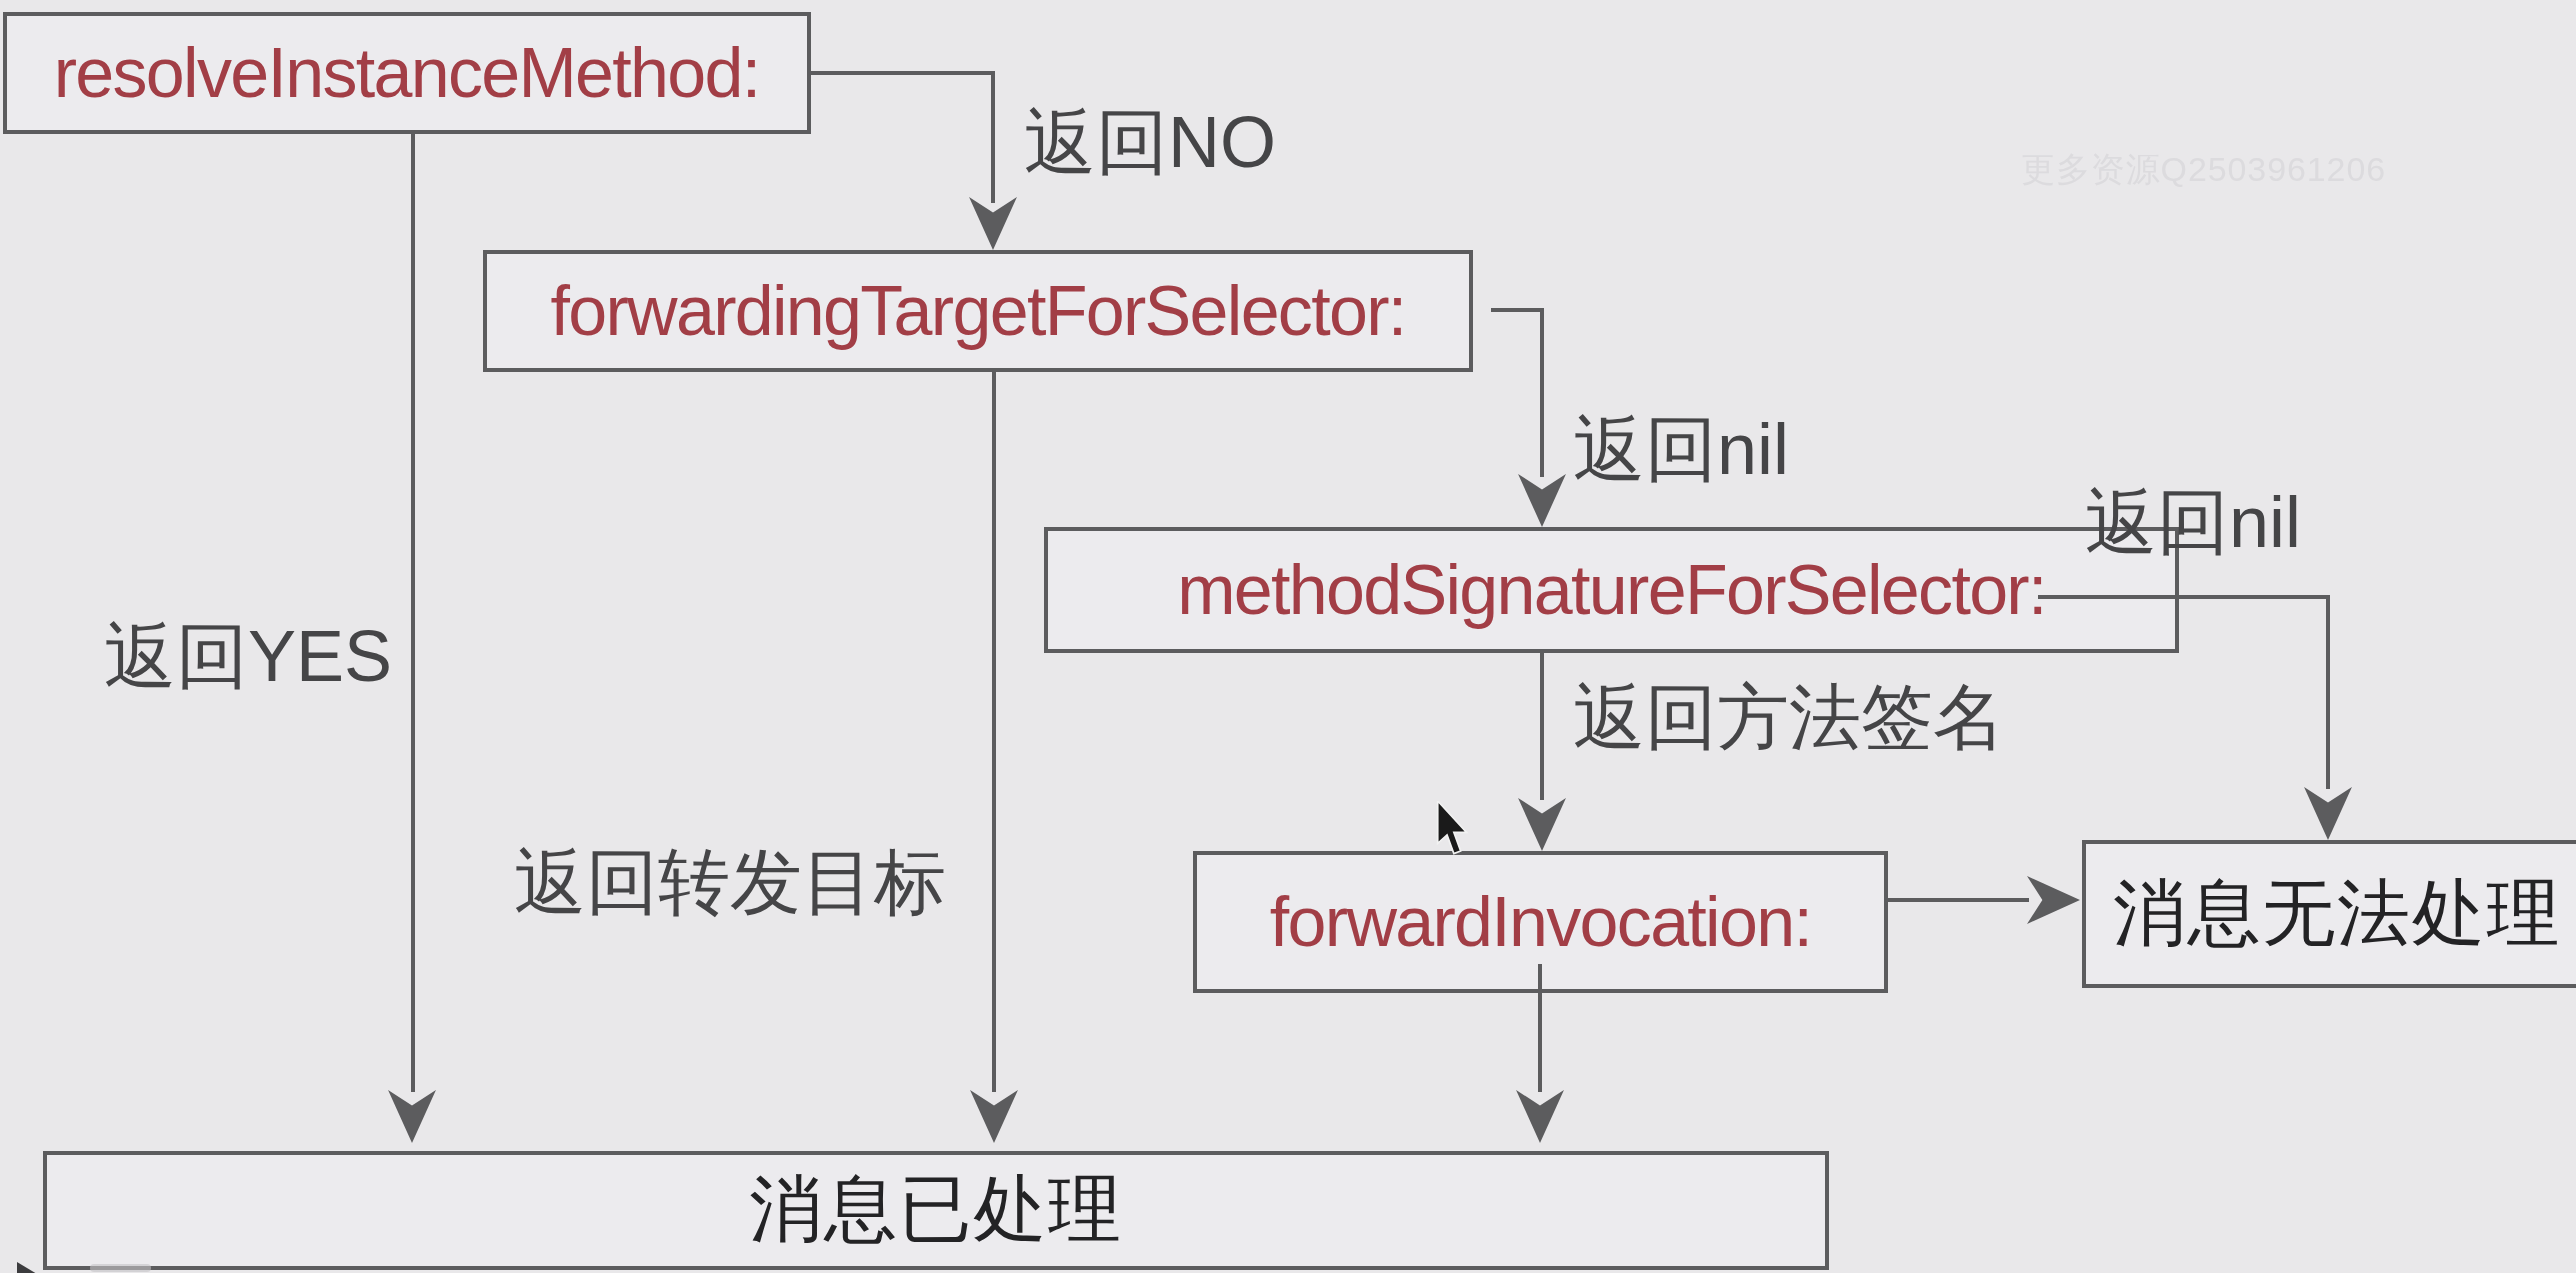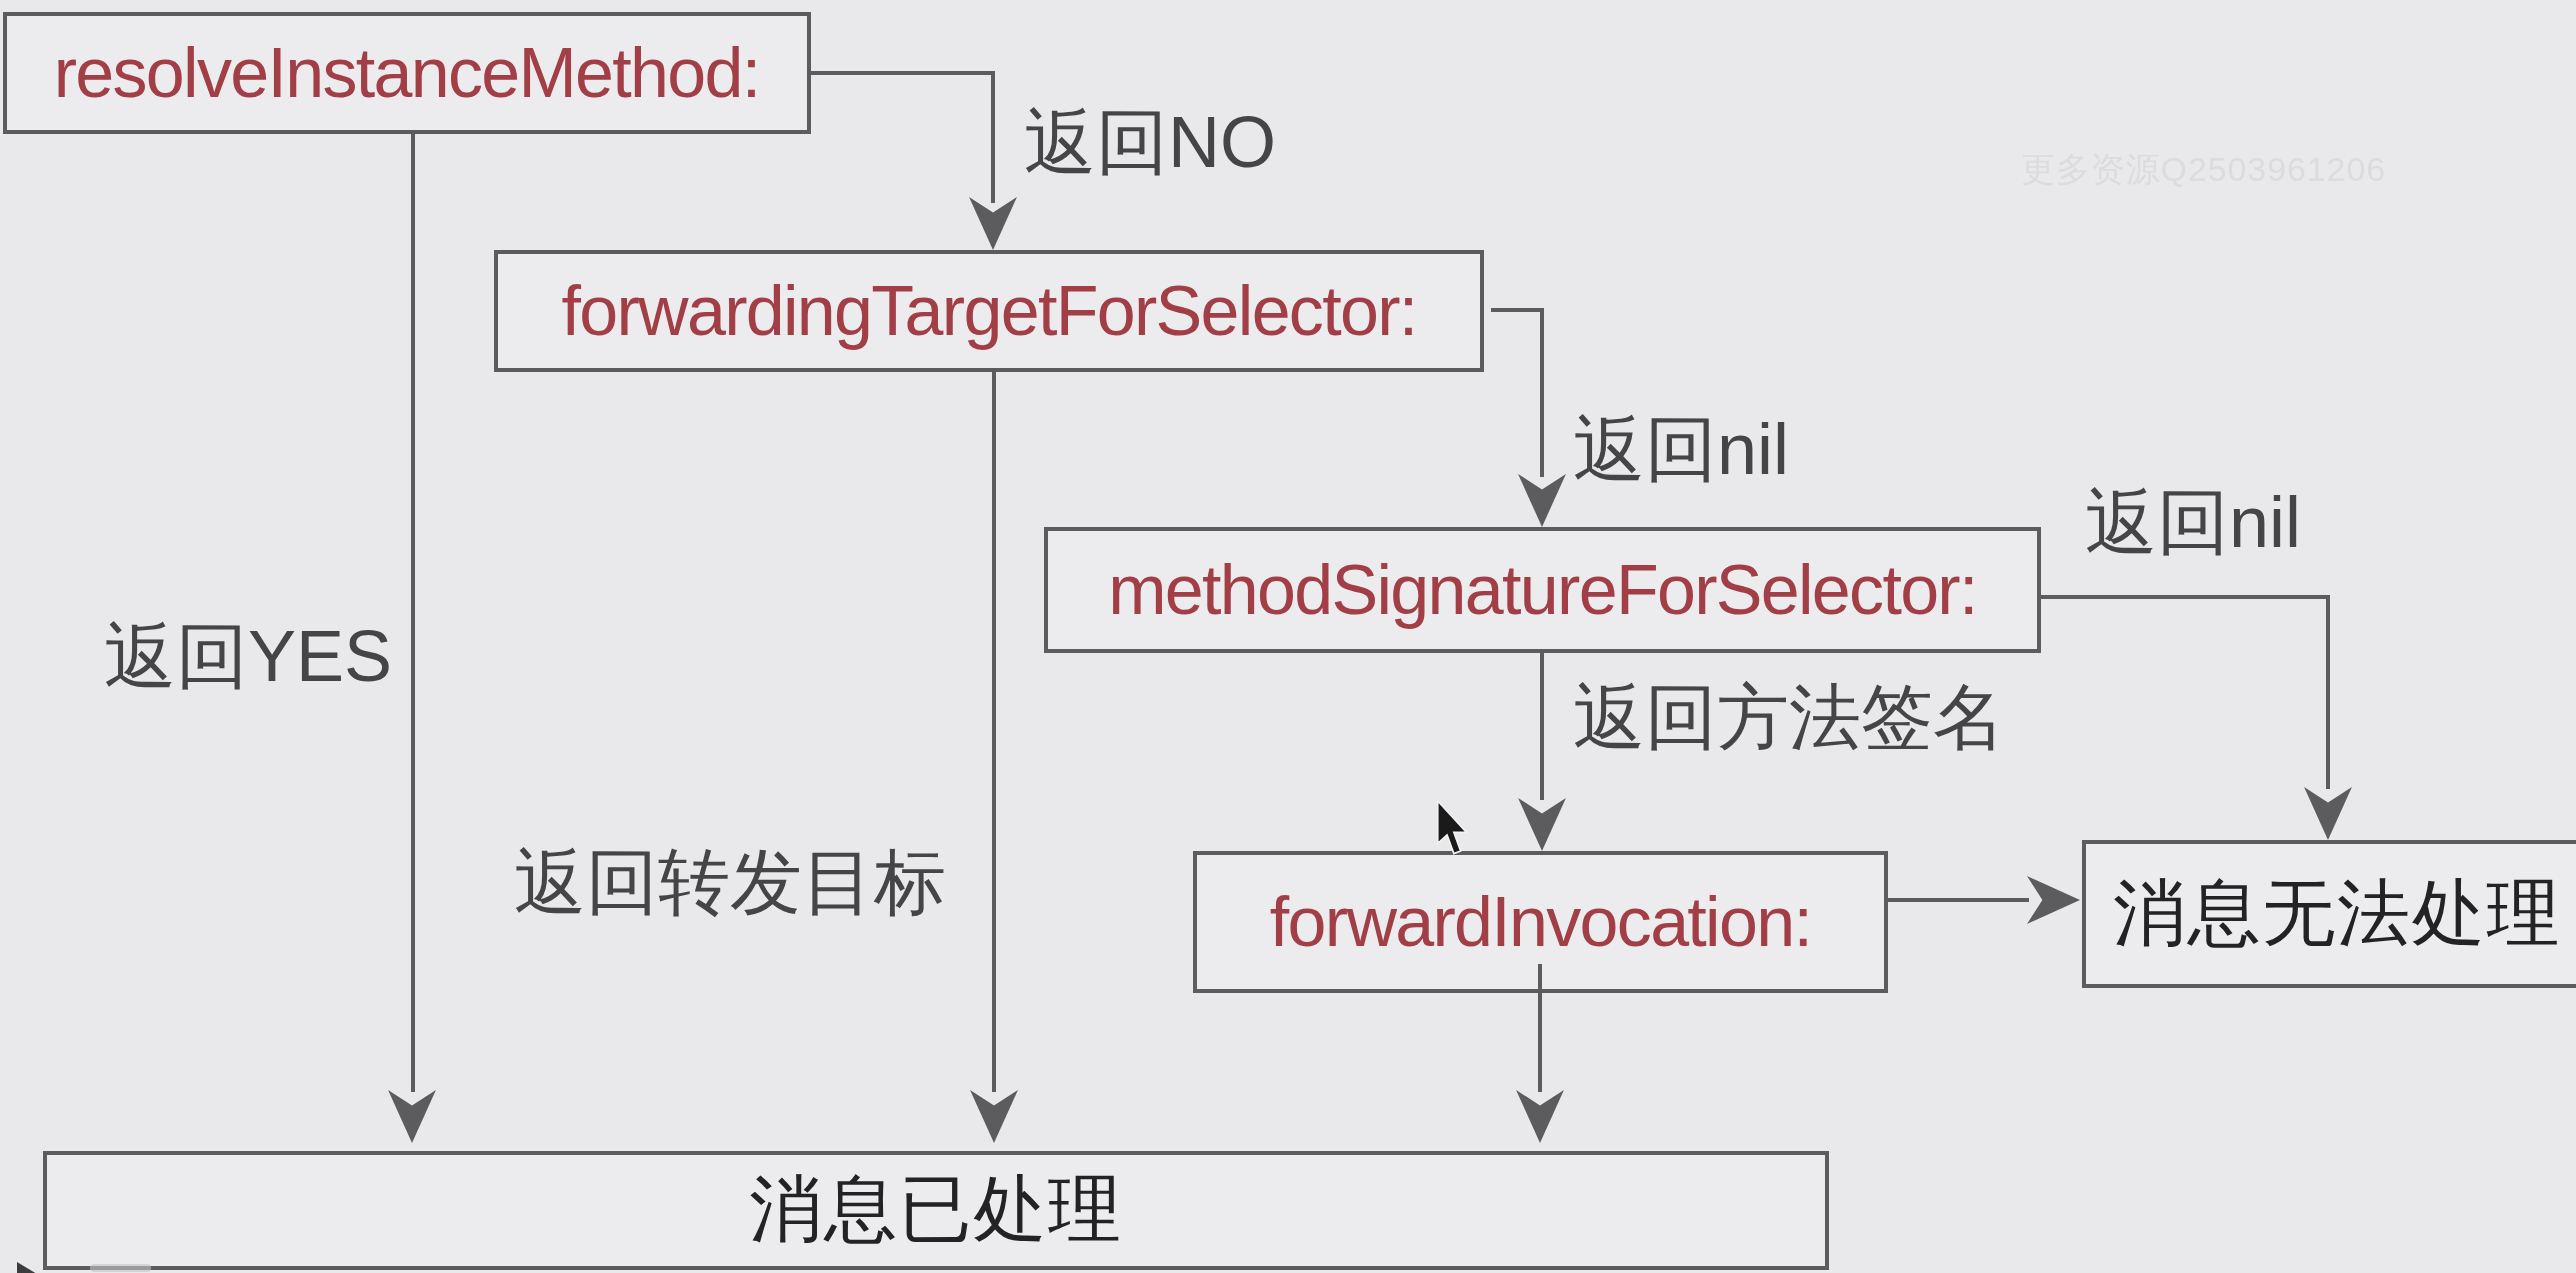--- a/index.html
+++ b/index.html
@@ -62,25 +62,25 @@
     opacity:.6;
   }
 </style>
 </head>
 <body>
 
 <div class="abs node" style="left:2.6px;top:12px;width:808px;height:122px;">
   <span class="method-label">resolveInstanceMethod:</span>
 </div>
 
-<div class="abs node" style="left:494px;top:250px;width:990px;height:122px;text-align:center;">
+<div class="abs node" style="left:483px;top:250px;width:990px;height:122px;text-align:center;">
   <span class="method-label">forwardingTargetForSelector:</span>
 </div>
 
-<div class="abs node" style="left:1044px;top:527px;width:997px;height:126px;">
+<div class="abs node" style="left:1044px;top:527px;width:1135px;height:126px;">
   <span class="method-label">methodSignatureForSelector:</span>
 </div>
 
 <div class="abs node" style="left:1193px;top:851px;width:695px;height:142px;">
   <span class="method-label">forwardInvocation:</span>
 </div>
 
 <div class="abs node" style="left:2082px;top:840px;width:510px;height:148px;">
   <span class="outcome-label">消息无法处理</span>
 </div>

